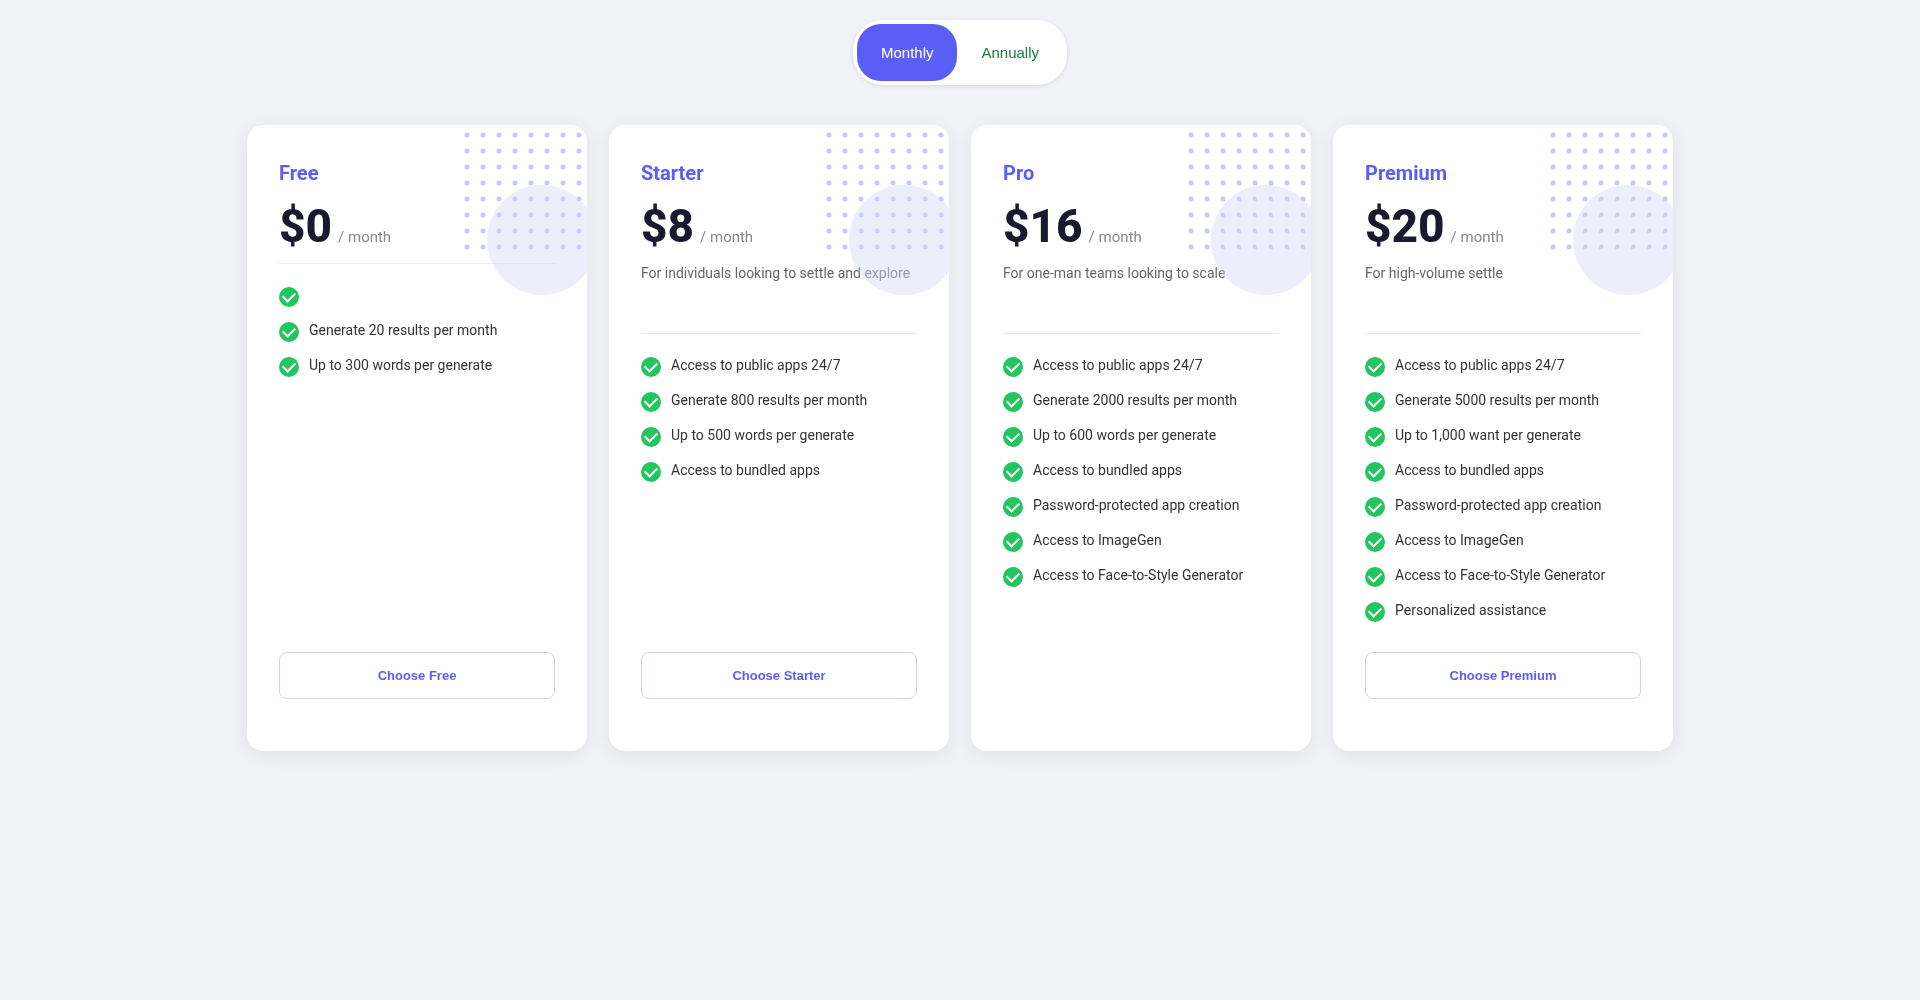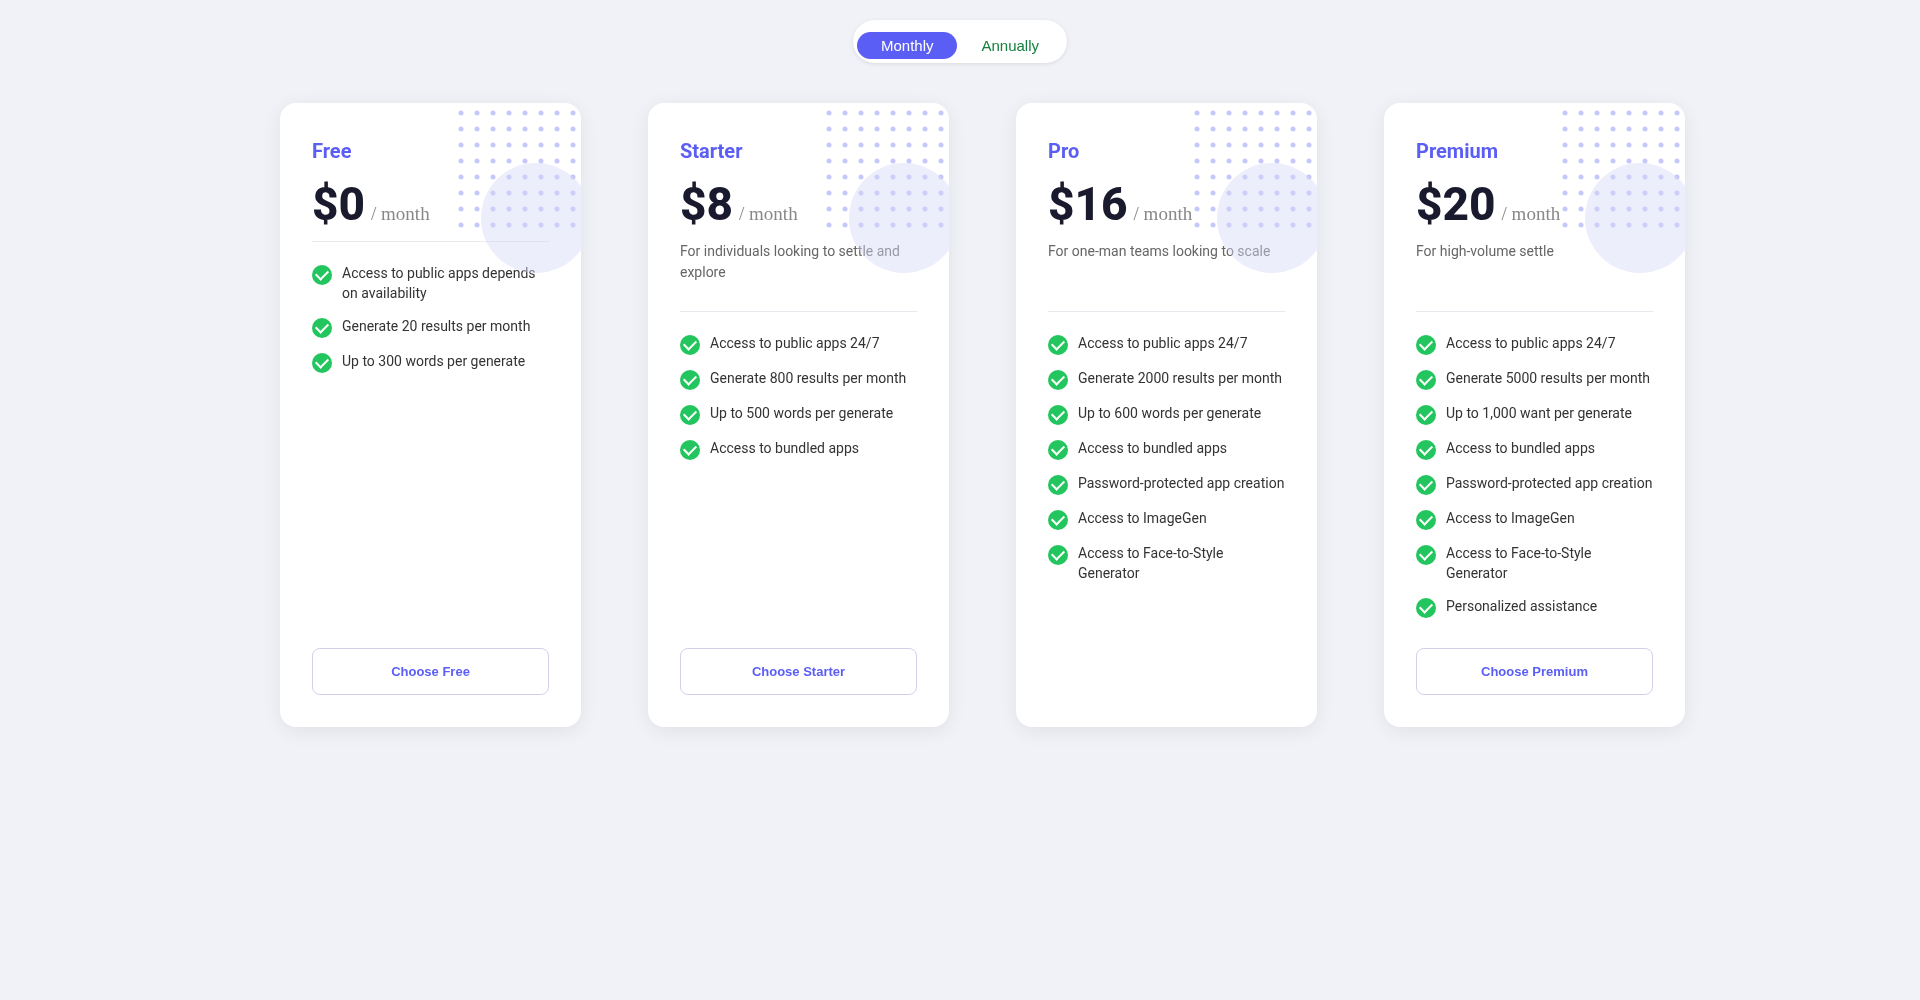--- a/index.html
+++ b/index.html
@@ -15,56 +15,54 @@
     .toggle-container {
       display: flex;
       align-items: center;
       background: #fff;
       border-radius: 30px;
       padding: 4px;
       margin-bottom: 40px;
       box-shadow: 0 1px 4px rgba(0,0,0,0.1);
     }
     .toggle-btn {
-      padding: 5px 24px;
+      padding: 20px 24px;
       border-radius: 24px;
       border: none;
       cursor: pointer;
       font-size: 15px;
       font-weight: 500;
       transition: all 0.2s;
-      margin-top: 8px;
     }
     .toggle-btn.active {
       background: #5b5ef4;
       color: #fff;
     }
     .toggle-btn.inactive {
       background: transparent;
       color: #15803d;
     }
     .cards-container {
       display: flex;
       gap: 22px;
       width: 100%;
       max-width: 1450px;
       justify-content: center;
     }
     .card {
       background: #fff;
       border-radius: 16px;
-      padding: 36px 32px 32px 32px;
+      padding: 36px 32px 52px 32px;
       flex: 1;
       max-width: 340px;
       position: relative;
       overflow: hidden;
       box-shadow: 0 4px 20px rgba(0,0,0,0.07);
       display: flex;
       flex-direction: column;
-      margin-left: 45px;
     }
     .card-blob {
       position: absolute;
       top: 60px;
       right: -10px;
       width: 110px;
       height: 110px;
       background: #d8d9f8;
       border-radius: 50%;
       opacity: 0.45;
@@ -84,24 +82,23 @@
       gap: 6px;
       margin-bottom: 14px;
     }
     .price-amount {
       font-size: 46px;
       font-weight: 800;
       color: #1a1a2e;
       line-height: 1;
     }
     .price-period {
-      font-size: 19px;
+      font-size: 15px;
       color: #888;
       font-weight: 400;
-      font-family: Liberation Serif, serif;
     }
     .plan-desc {
       font-size: 14px;
       color: #666;
       line-height: 1.5;
       margin-bottom: 22px;
       min-height: 48px;
     }
     .divider {
       border: none;
@@ -254,21 +251,20 @@
       <div class="card-blob"></div>
       <div class="plan-name">Free</div>
       <div class="price-row">
         <span class="price-amount">$0</span>
         <span class="price-period">/ month</span>
       </div>
       <hr class="divider">
       <ul class="features-list">
         <li class="feature-item">
           <span class="check-icon"></span>
-          <span>Access to public apps depends on availability</span>
         </li>
         <li class="feature-item">
           <span class="check-icon"></span>
           <span>Generate 20 results per month</span>
         </li>
         <li class="feature-item">
           <span class="check-icon"></span>
           <span>Up to 300 words per generate</span>
         </li>
       </ul>

